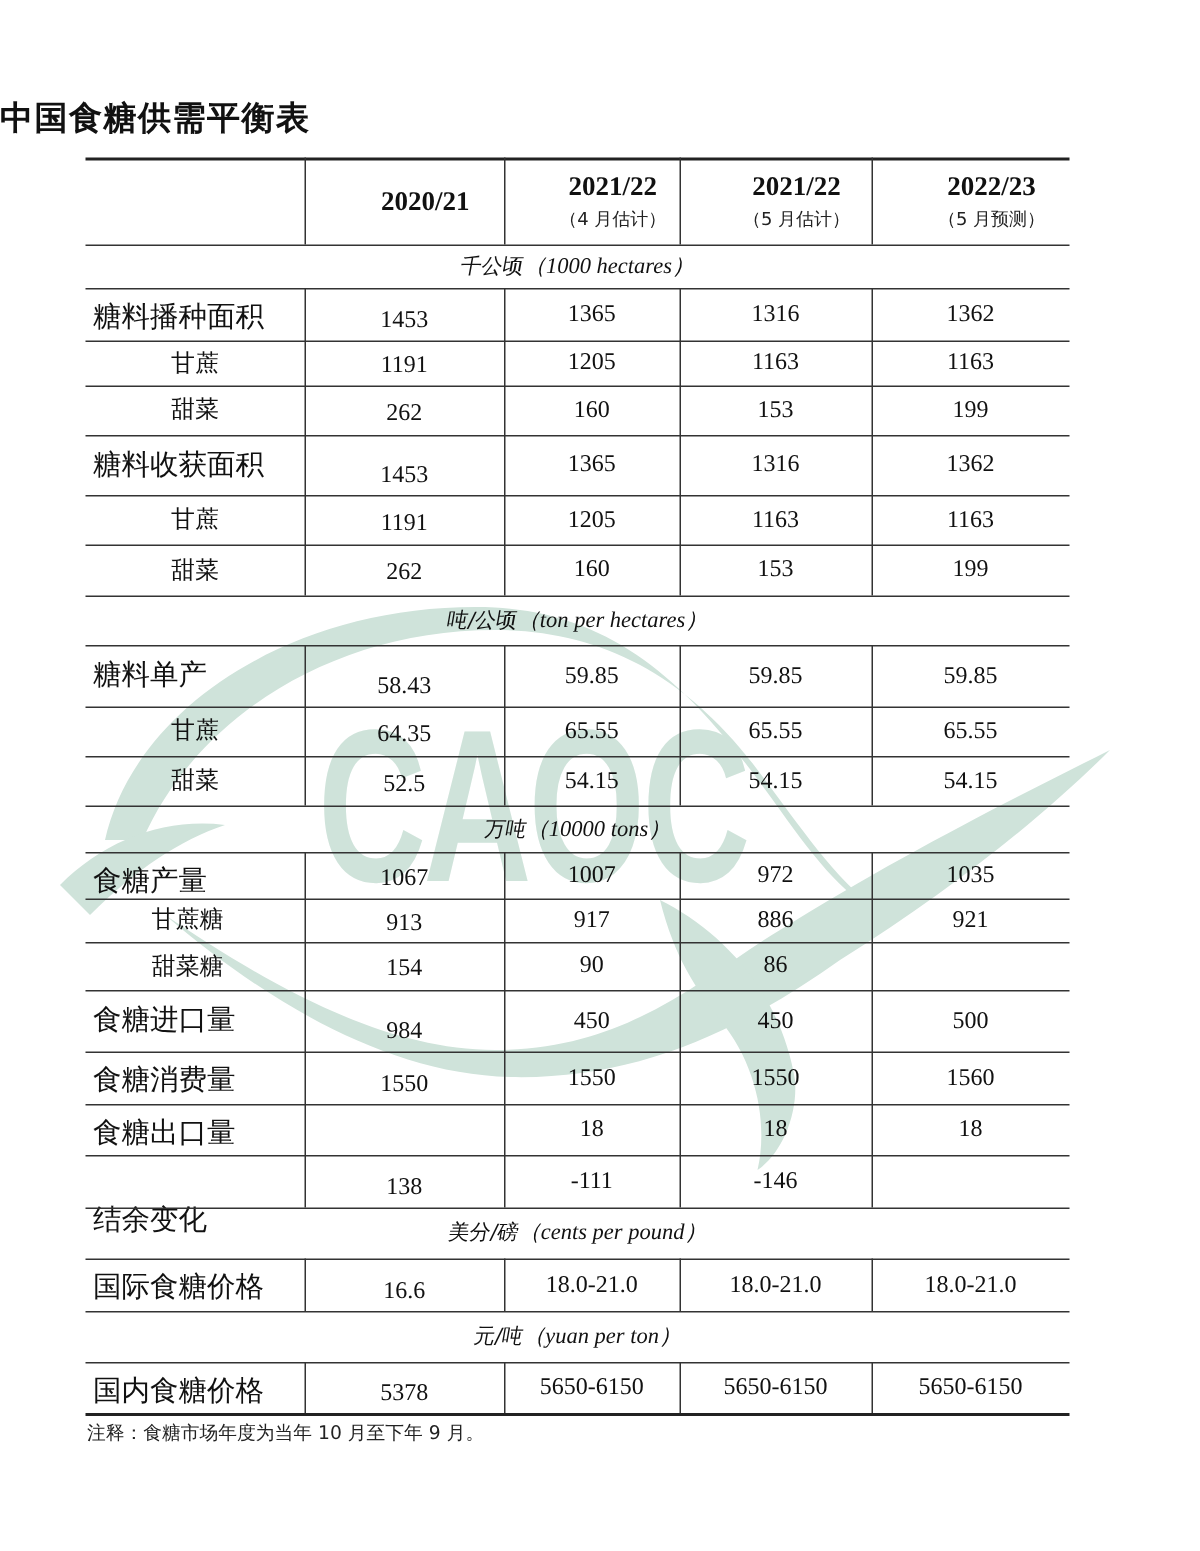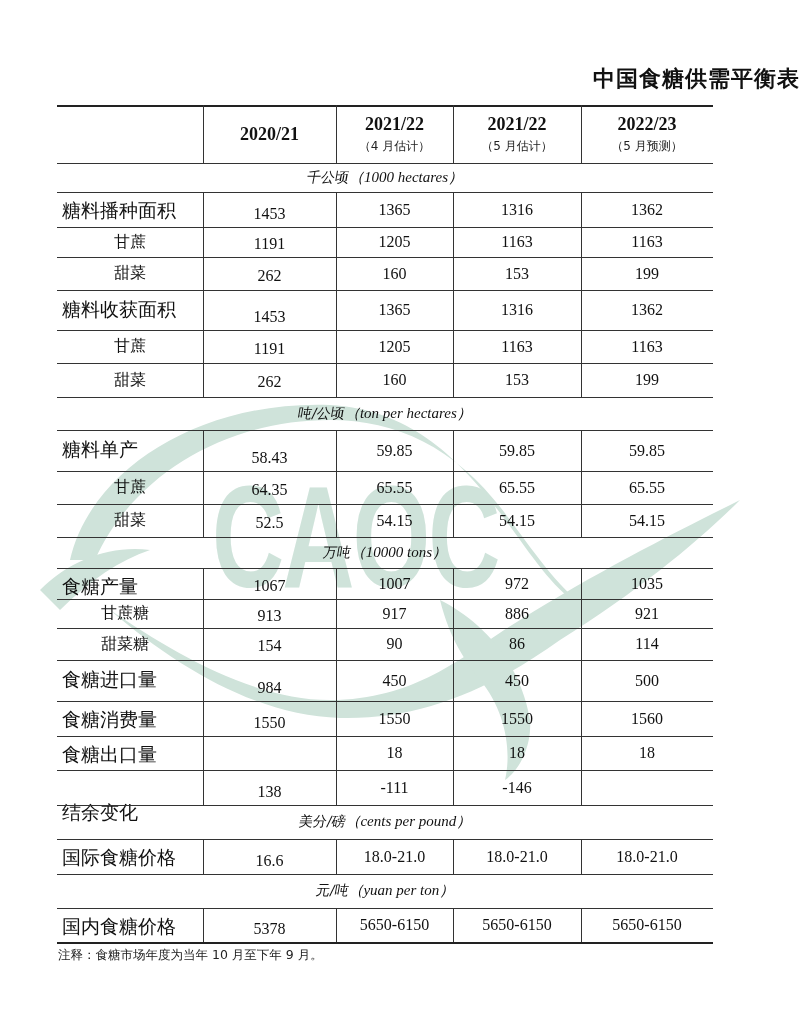--- a/index.html
+++ b/index.html
@@ -1,31 +1,31 @@
 <!DOCTYPE html>
 <html><head>
 <meta charset="utf-8">
 <style>
   html, body { margin: 0; padding: 0; background: #ffffff; }
   body { width: 800px; height: 1034px; position: relative; overflow: hidden;
          font-family: "Liberation Serif", "DejaVu Serif", serif; color: #111; }
   .wm { position: absolute; left: 0; top: 0; width: 800px; height: 1034px; pointer-events: none; z-index: 0; }
-  .title { position: absolute; left: 0; width: 800px; top: 64px; text-align: right;
+  .title { position: absolute; left: 0; width: 800px; top: 64px; text-align: left;
            font-family: "DejaVu Sans", sans-serif; font-weight: bold; font-size: 22px; letter-spacing: 1px; z-index: 2; }
   .layer { position: absolute; left: 0; top: 0; width: 800px; height: 1034px; z-index: 2; }
   .hline { position: absolute; left: 57px; width: 656px; background: #333; height: 1px; }
   .hline.thick { height: 2px; background: #222; }
   .vline { position: absolute; width: 1px; background: #333; }
   .cell { position: absolute; display: flex; align-items: center; justify-content: center; font-size: 16px; }
   .lbl { position: absolute; display: flex; align-items: center; font-family: "DejaVu Sans", sans-serif; }
   .lbl.main { font-size: 19px; left: 62px; }
   .lbl.sub { font-size: 16px; }
   .unit { position: absolute; left: 57px; width: 656px; text-align: center; font-style: italic; font-size: 15px; }
   .unit .zh { font-family: "DejaVu Sans", sans-serif; font-style: normal; font-size: 14px; transform: skewX(-10deg); display: inline-block; }
-  .hdr { position: absolute; text-align: center; }
+  .hdr { position: absolute; text-align: center; margin-left: 14px; }
   .hdr .y { font-weight: bold; font-size: 18px; display: block; }
   .hdr .n { font-family: "DejaVu Sans", sans-serif; font-size: 12px; display: block; margin-top: 3px; color: #222; }
   .note { position: absolute; left: 58px; top: 947px; font-family: "DejaVu Sans", sans-serif; font-size: 12.5px; color: #222; }
 </style>
 </head>
 <body>
 
 <svg class="wm" viewBox="0 0 800 1034">
   <g fill="#cfe3da">
     <path d="M70 560 C 90 470, 200 400, 330 405 C 420 410, 470 470, 520 540 C 545 575, 565 600, 590 610 C 560 590, 540 560, 510 520 C 460 450, 400 420, 330 420 C 220 420, 130 480, 95 560 Z"></path>
@@ -141,21 +141,20 @@
     <div class="lbl sub" style="top: 599px; height: 29px; left: 101px;">甘蔗糖</div>
     <div class="cell" style="left: 203px; width: 133px; top: 599px; height: 25px; padding-top: 4px;">913</div>
     <div class="cell" style="left: 336px; width: 117px; top: 599px; height: 29px;">917</div>
     <div class="cell" style="left: 453px; width: 128px; top: 599px; height: 29px;">886</div>
     <div class="cell" style="left: 581px; width: 132px; top: 599px; height: 29px;">921</div>
     <div class="hline" style="top: 628px;"></div>
     <div class="lbl sub" style="top: 628px; height: 32px; left: 101px;">甜菜糖</div>
     <div class="cell" style="left: 203px; width: 133px; top: 628px; height: 28px; padding-top: 4px;">154</div>
     <div class="cell" style="left: 336px; width: 117px; top: 628px; height: 32px;">90</div>
     <div class="cell" style="left: 453px; width: 128px; top: 628px; height: 32px;">86</div>
-    <div class="cell" style="left: 581px; width: 132px; top: 628px; height: 32px;">114</div>
     <div class="hline" style="top: 660px;"></div>
     <div class="lbl main" style="top: 660px; height: 33.62px; align-items: flex-start; padding-top: 7.38px;">食糖进口量</div>
     <div class="cell" style="left: 203px; width: 133px; top: 660px; height: 37px; align-items: flex-end; padding-bottom: 4px;">984</div>
     <div class="cell" style="left: 336px; width: 117px; top: 660px; height: 41px;">450</div>
     <div class="cell" style="left: 453px; width: 128px; top: 660px; height: 41px;">450</div>
     <div class="cell" style="left: 581px; width: 132px; top: 660px; height: 41px;">500</div>
     <div class="hline" style="top: 701px;"></div>
     <div class="lbl main" style="top: 701px; height: 28.7px; align-items: flex-start; padding-top: 6.3px;">食糖消费量</div>
     <div class="cell" style="left: 203px; width: 133px; top: 701px; height: 31px; align-items: flex-end; padding-bottom: 4px;">1550</div>
     <div class="cell" style="left: 336px; width: 117px; top: 701px; height: 35px;">1550</div>

